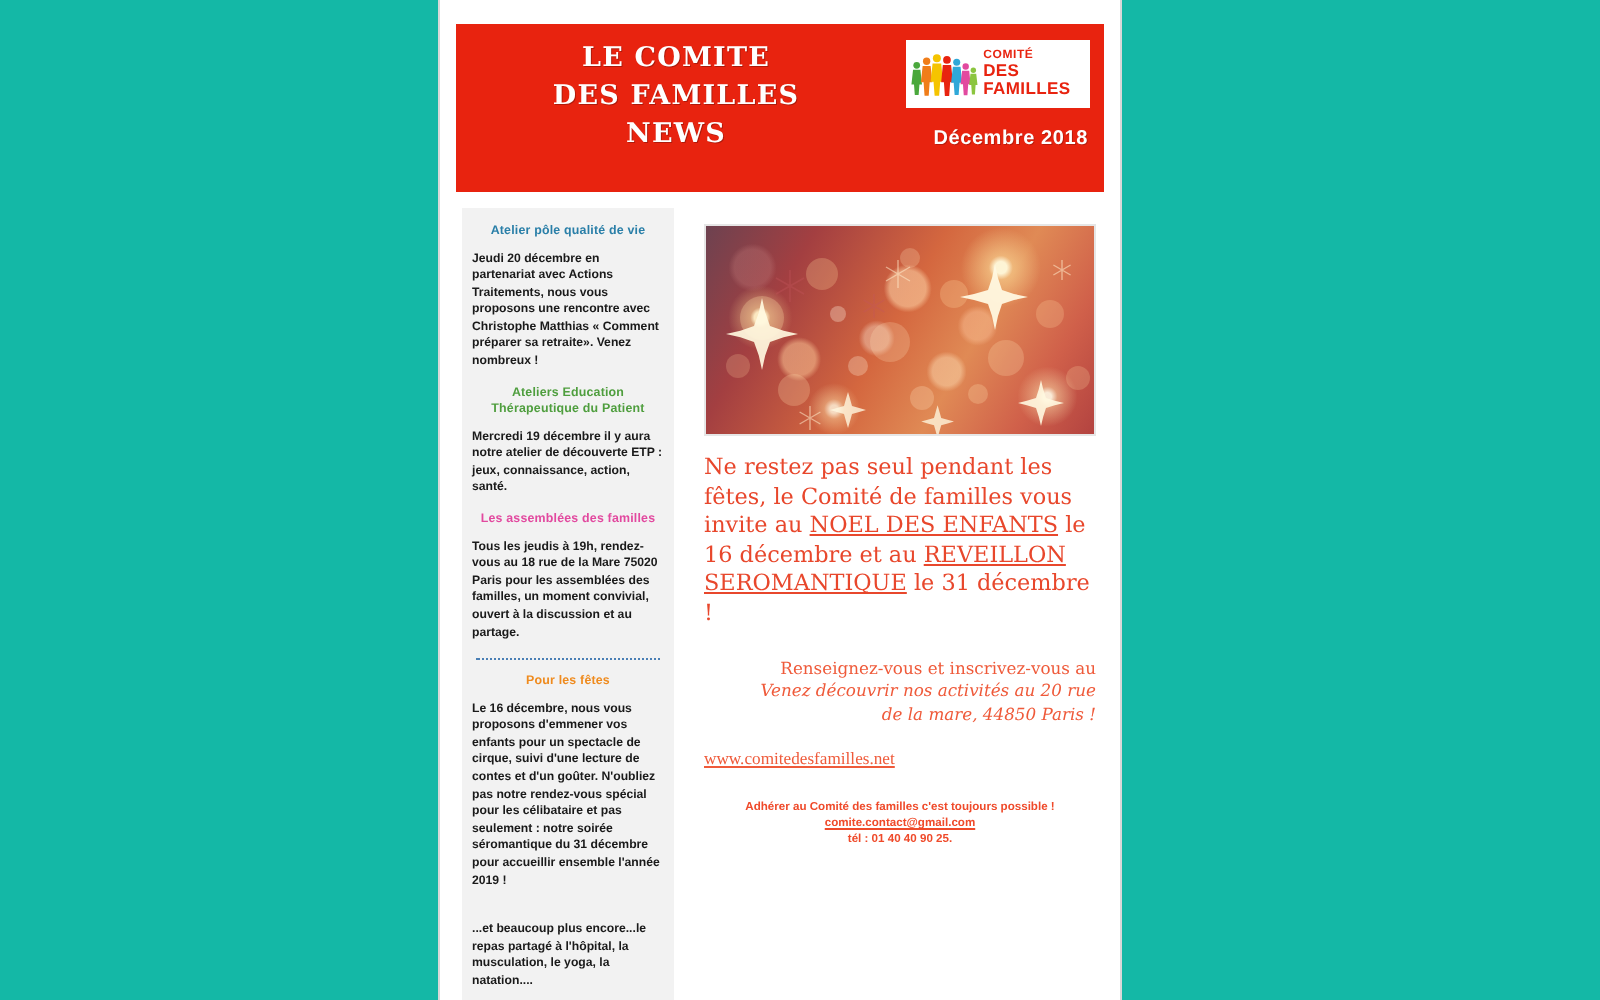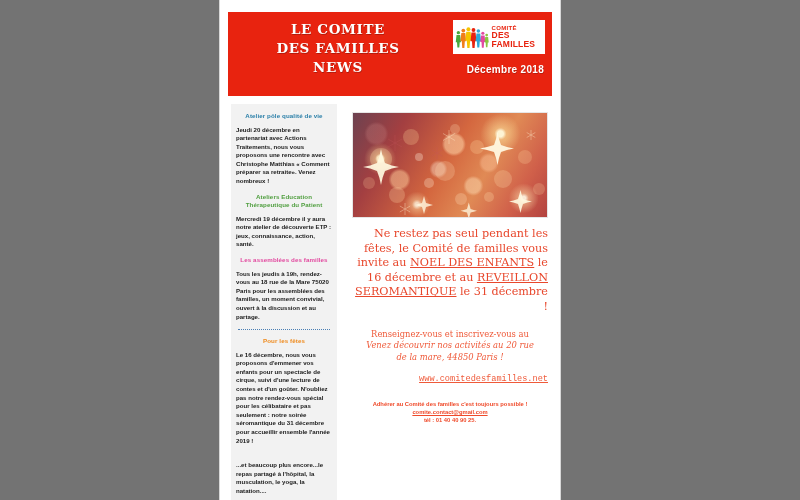--- a/index.html
+++ b/index.html
@@ -4,21 +4,21 @@
 <style>
   html,body{margin:0;padding:0;}
   body{
     width:800px;height:500px;
     background:#ffffff;
     font-family:"Liberation Sans", sans-serif;
     overflow:hidden;
   }
   .page{
     position:absolute;left:0;top:0;width:800px;height:500px;
-    background:#737373;
+    background:#14b8a6;
   }
   
   .frame-line{
     position:absolute;top:0;width:1px;height:500px;background:#d8d8d8;
   }
   .frame-left{left:219px;}
   .frame-right{left:560px;}
 
   .newsletter{
     position:absolute;left:220px;top:0;width:340px;height:500px;
@@ -136,43 +136,43 @@
       linear-gradient(120deg, #6d4250 0%, #a33f41 22%, #d4673f 48%, #e08a55 66%, #d0604a 84%, #b34340 100%);
     border:1px solid #e6e6e6;
     box-sizing:border-box;
     overflow:hidden;
   }
 
   
   .main-invite{
     width:196px;
     margin:9px 0 0 2px;
-    text-align:right;
+    text-align:left;
     color:#e8472c;
     font-family:"DejaVu Serif", serif;
     font-size:11.2px;
     line-height:14.6px;
   }
   .main-invite u{text-decoration:underline;}
   .main-cta{
     width:196px;
     margin:14px 0 0 2px;
-    text-align:center;
+    text-align:right;
     color:#ef5a3a;
     font-family:"DejaVu Serif", serif;
     font-size:8.4px;
     line-height:11.6px;
   }
   .main-cta .ital{font-style:italic;}
   .main-url{
     width:196px;
     margin:11px 0 0 2px;
-    text-align:right;
+    text-align:left;
     color:#ef5a3a;
-    font-family:Liberation Mono, monospace;
+    font-family:Liberation Serif, serif;
     font-size:8.6px;
     text-decoration:underline;
   }
   .footer-note{
     width:196px;
     margin:16px 0 0 2px;
     text-align:center;
     color:#ef4a2a;
     font-weight:bold;
     font-size:5.8px;

